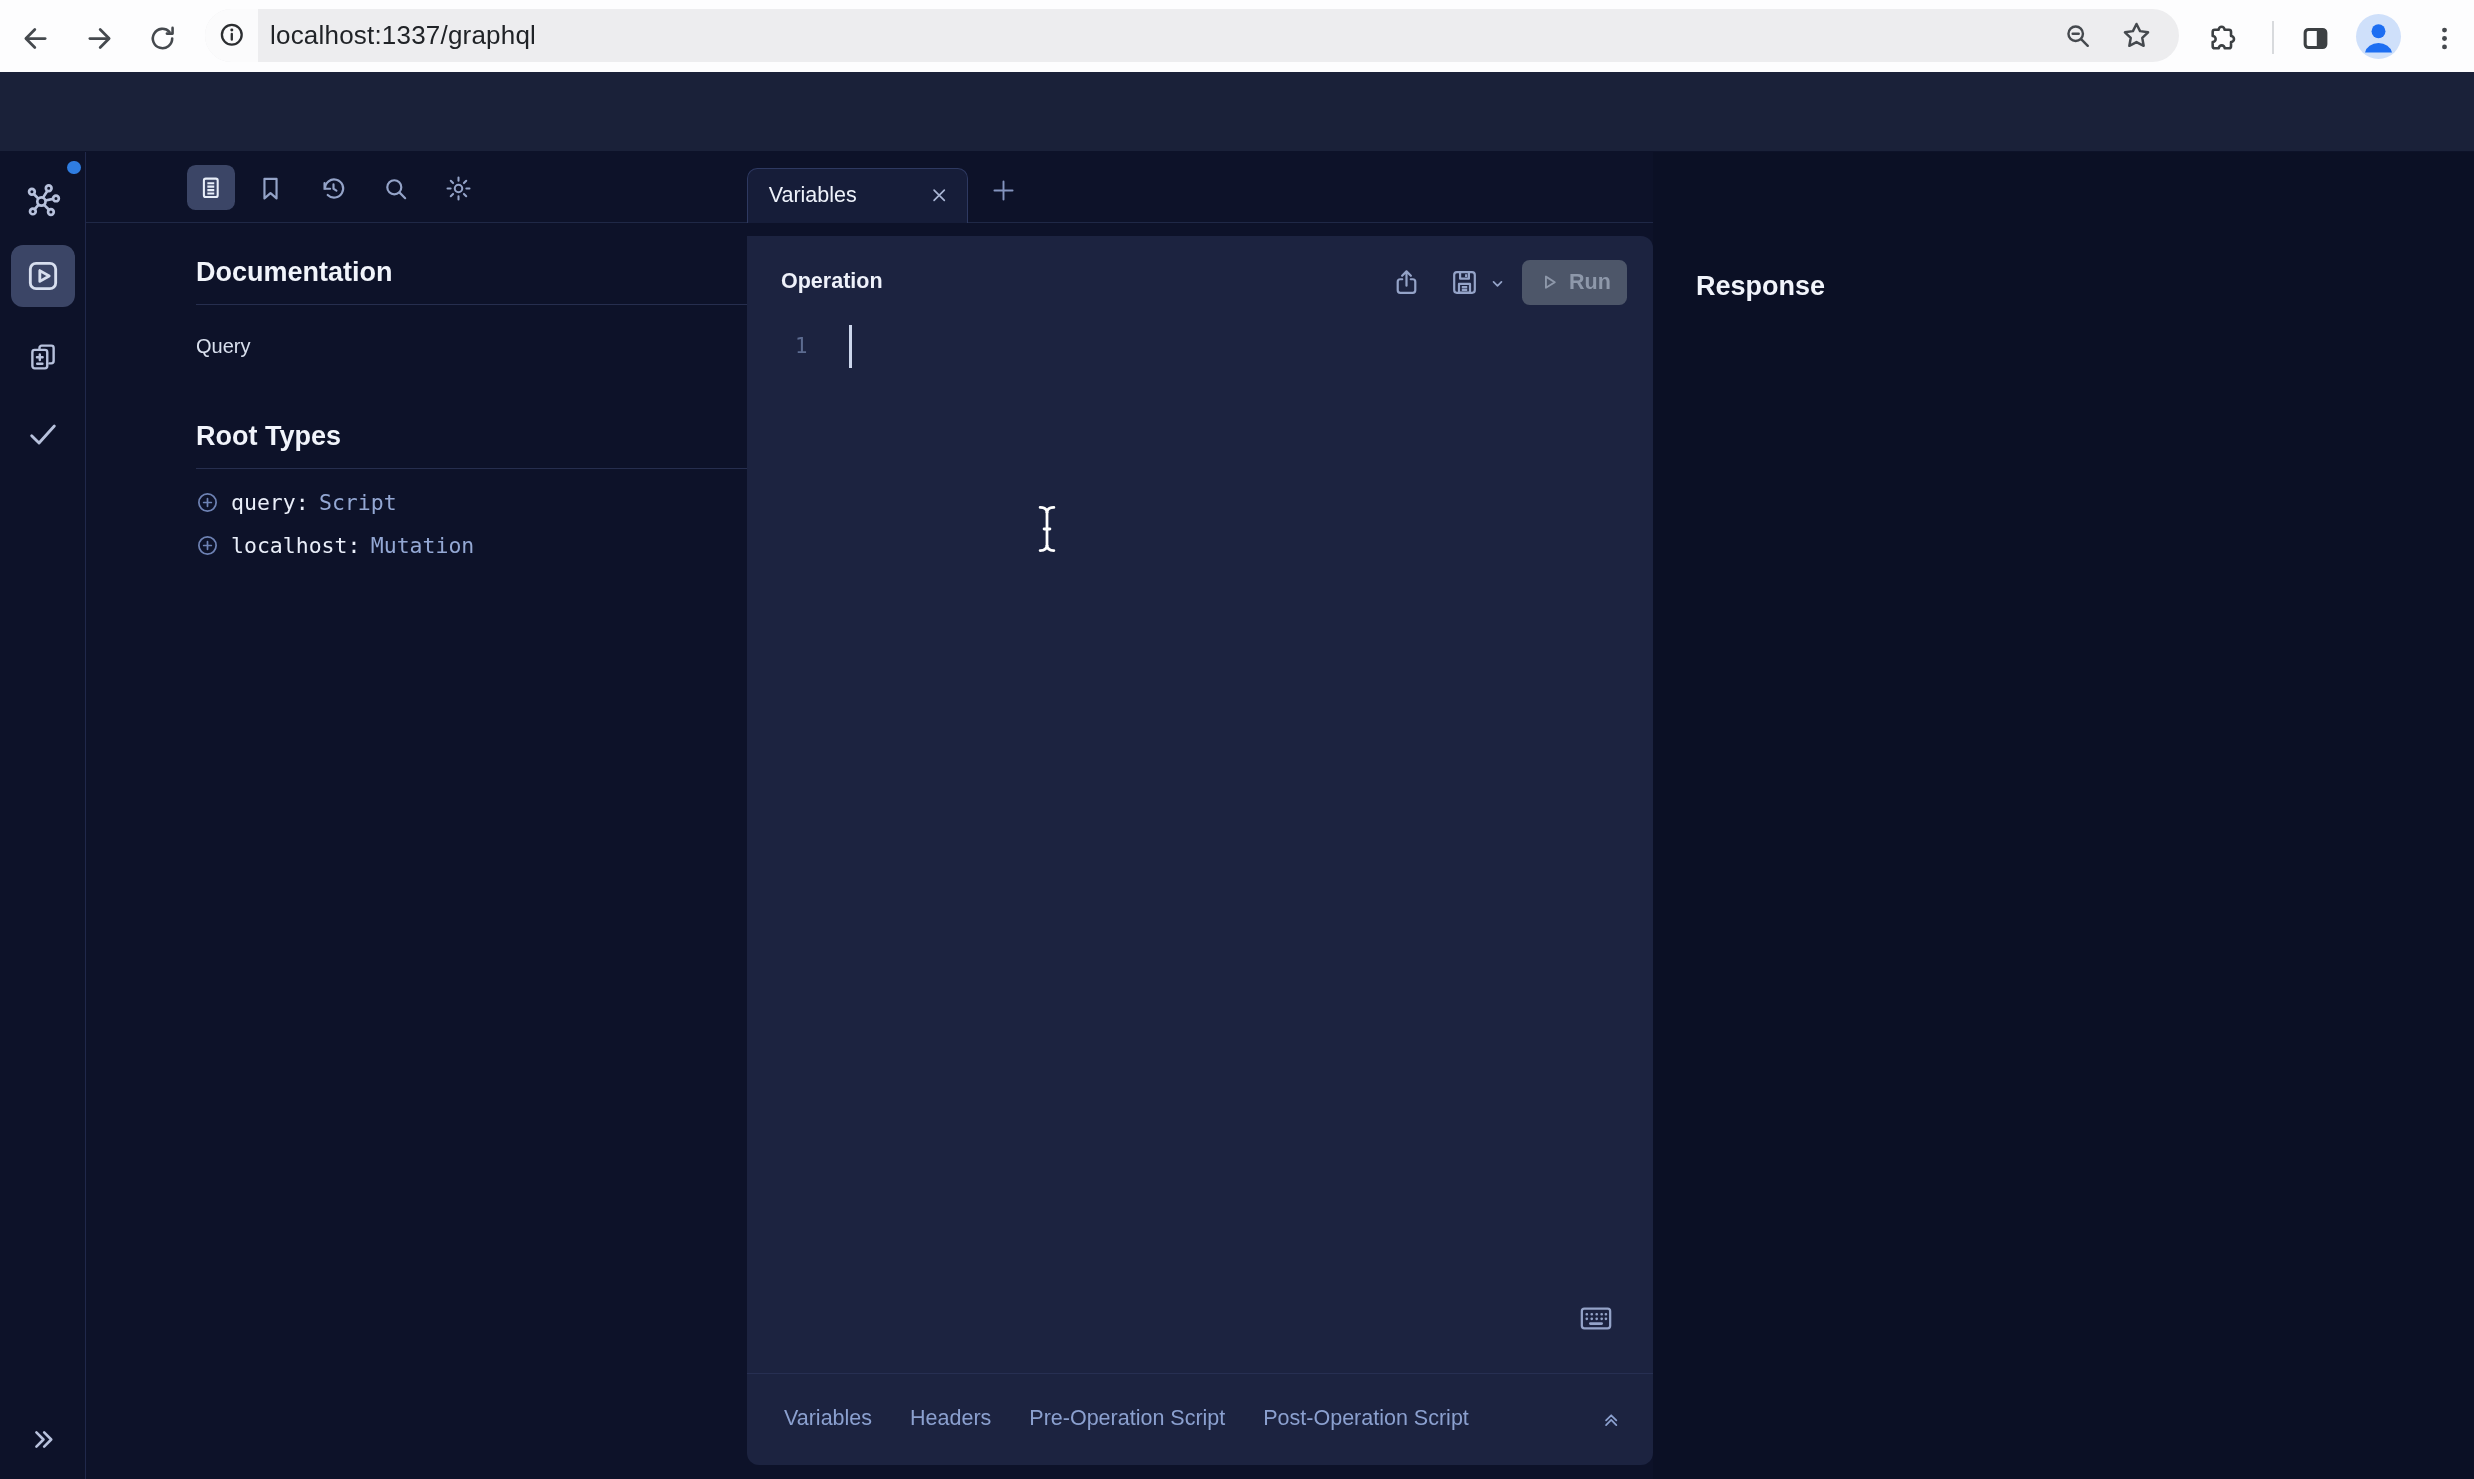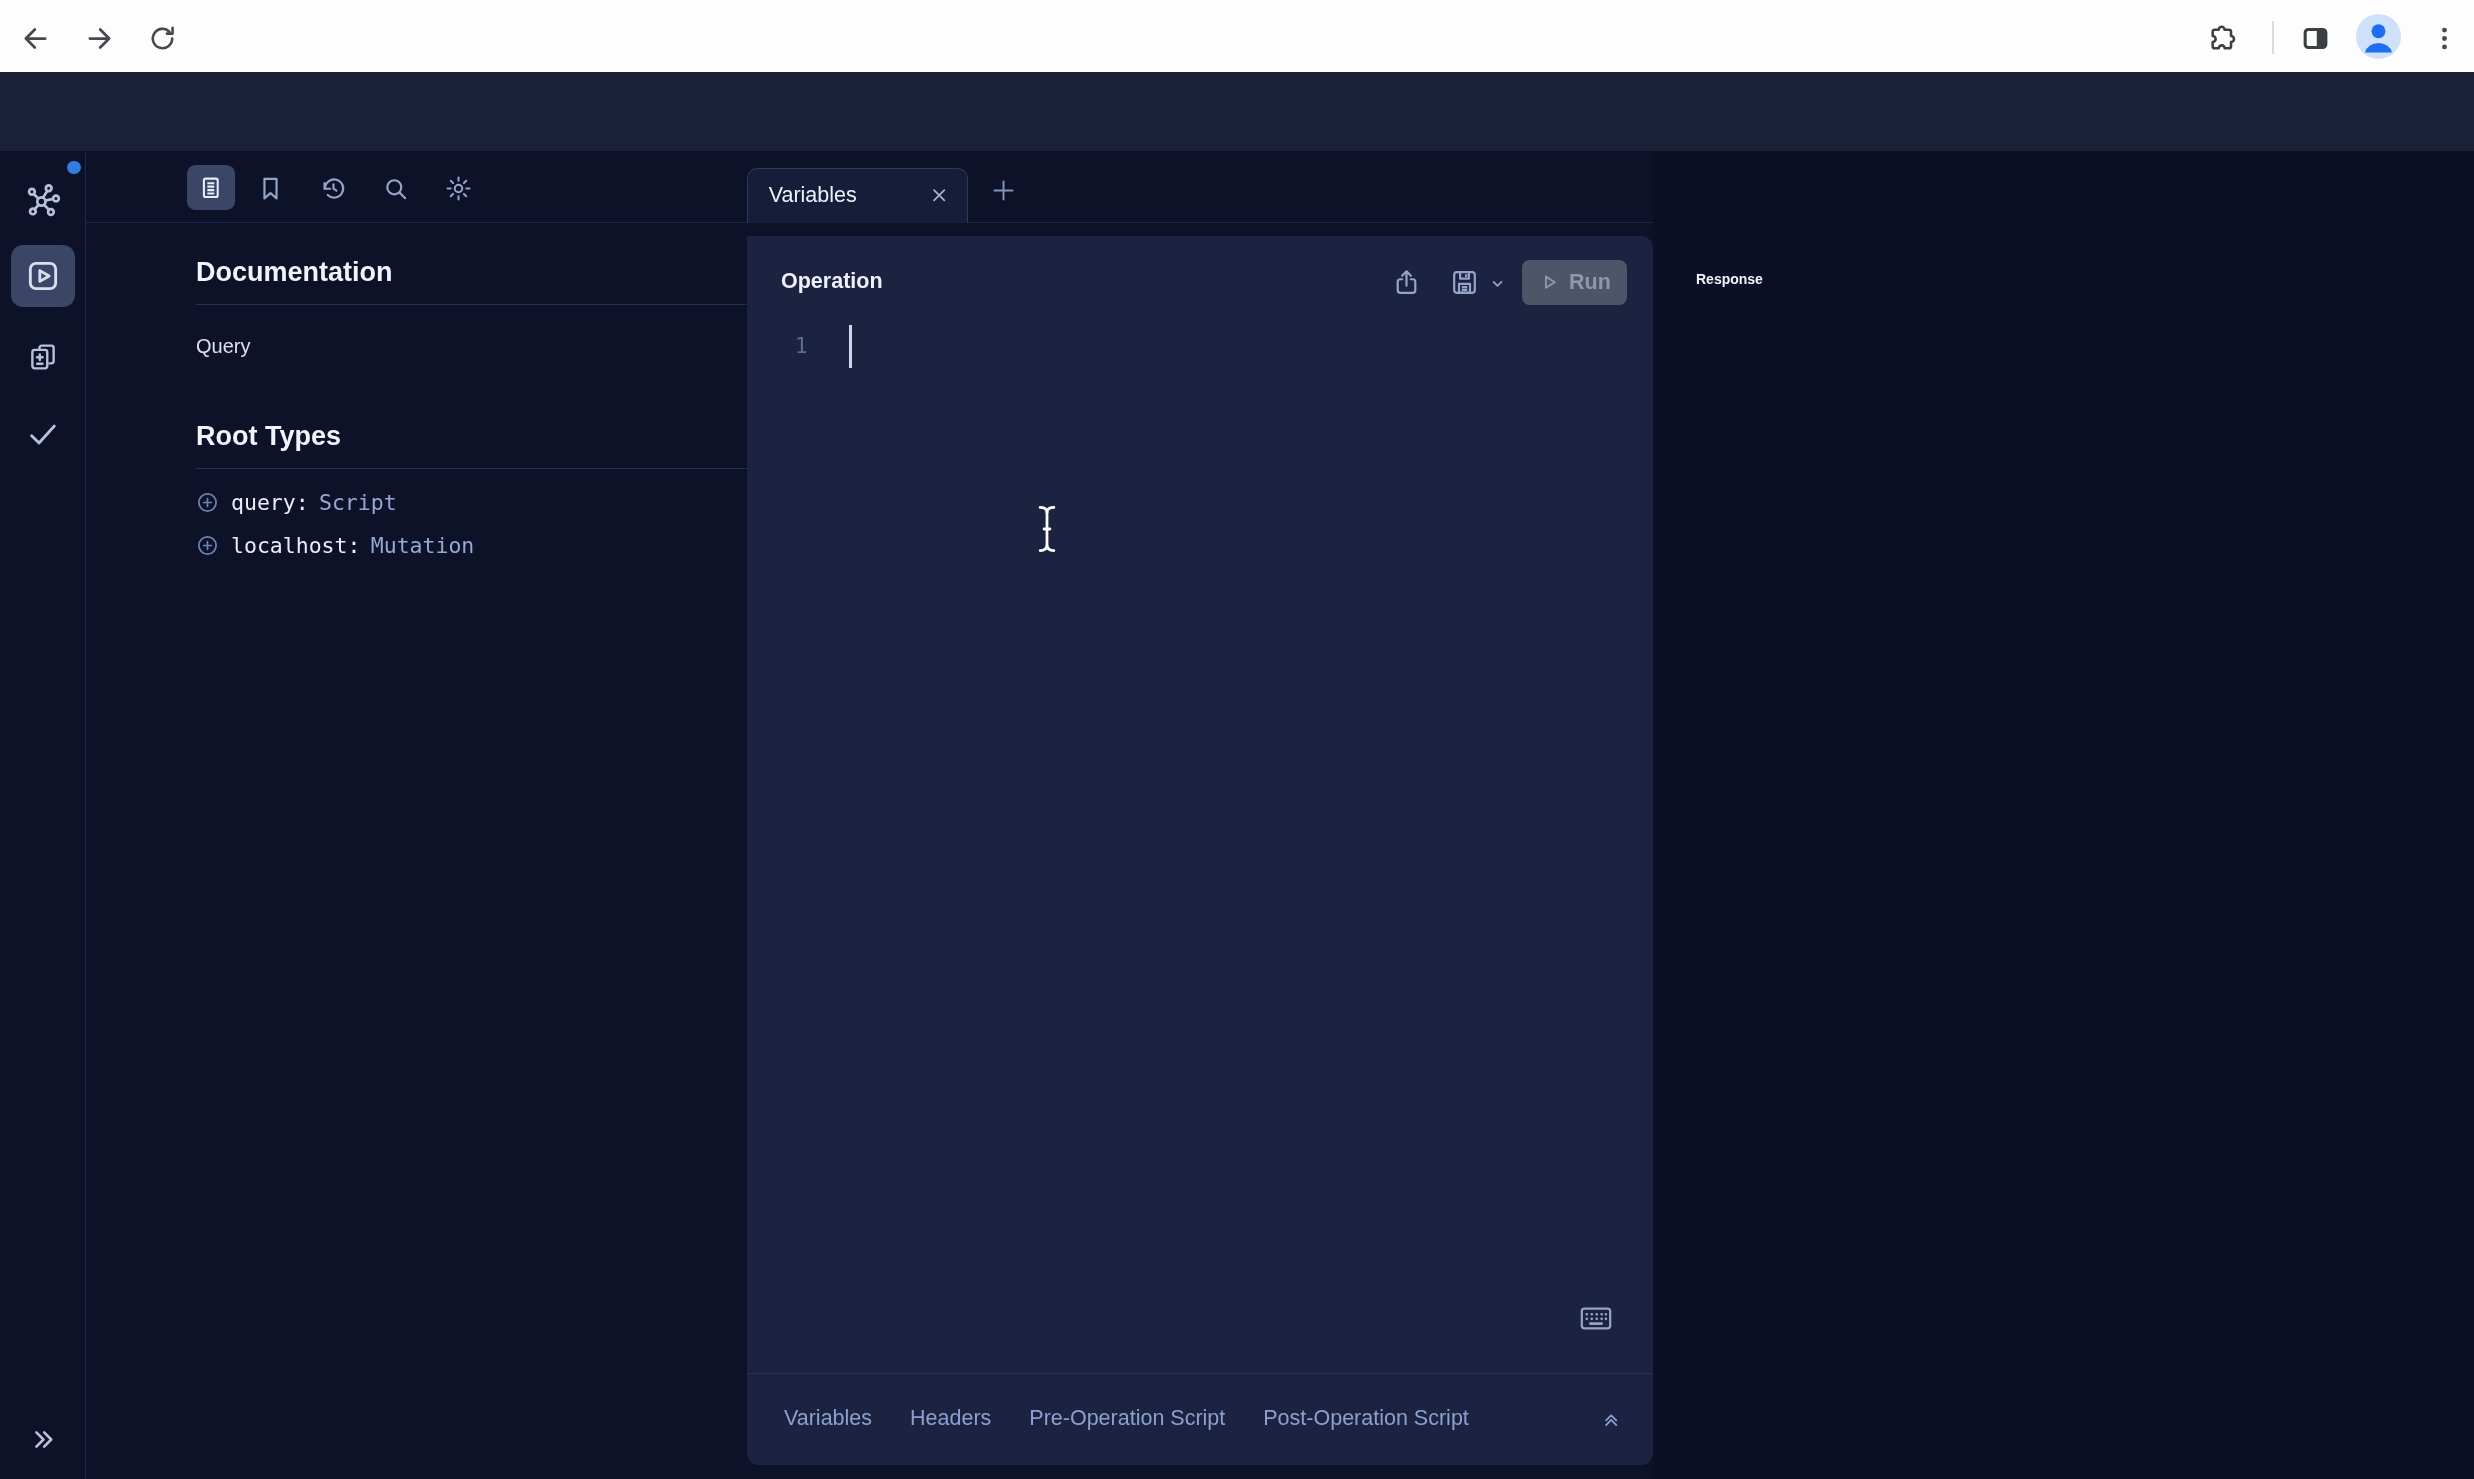--- a/index.html
+++ b/index.html
@@ -106,21 +106,21 @@
   #editor-caret { left:102px; top:12px; width:2.6px; height:43px; background:#ccd6ec; }
   #mouse-ibeam { left:287px; top:191px; width:26px; height:50px; color:#ffffff; }
   #kbd-shortcut-btn { left:832px; top:1068px; width:34px; height:29px; cursor:pointer; }
   #op-footer-rule { left:0; top:1137px; width:100%; height:0.9px; background:#272f52; }
   #op-footer { left:0; top:1137px; width:100%; height:91px; display:flex; align-items:center; padding:0 31px 0 37px; gap:38px; }
   .footer-tab { font-size:21.5px; color:#8ba0cf; cursor:pointer; white-space:nowrap; }
   #footer-collapse { margin-left:auto; width:22.4px; height:22.4px; color:#8ba0cf; cursor:pointer; }
 
   
   #response-panel { left:1653px; top:0; width:821px; height:1328px; background:#0b1025; }
-  #response-title { left:43px; top:119px; font-size:14px; font-weight:700; color:#f1f4fb; }
+  #response-title { left:43px; top:119px; font-size:27px; font-weight:700; color:#f1f4fb; }
 </style>
 </head>
 <body>
 
 <div id="browser-bar" class="abs">
   <div id="back-btn" class="abs icon navbtn">
     <svg width="33" height="33" viewBox="0 0 24 24" fill="none" stroke="currentColor" stroke-width="2" stroke-linecap="round" stroke-linejoin="round">
         <path d="M19 12H5.5"></path>
         <path d="M11.5 5.5L5 12l6.5 6.5"></path>
       </svg>
@@ -131,20 +131,42 @@
         <path d="M12.5 5.5L19 12l-6.5 6.5"></path>
       </svg>
   </div>
   <div id="reload-btn" class="abs icon navbtn">
     <svg width="31" height="31" viewBox="0 0 24 24" fill="none" stroke="currentColor" stroke-width="2" stroke-linecap="round" stroke-linejoin="round">
         <path d="M19.5 12a7.5 7.5 0 1 1-2.1-5.2"></path>
         <path d="M19.8 3.8v4.4h-4.4"></path>
       </svg>
   </div>
 
+  <div id="url-pill" class="abs">
+    <div id="info-chip">
+      <svg width="27.6" height="27.6" viewBox="0 0 24 24" fill="none" stroke="#2c2e31" stroke-width="2" stroke-linecap="round">
+          <circle cx="12" cy="12" r="8.6"></circle>
+          <path d="M12 11.2v5"></path>
+          <path d="M12 7.9h.01" stroke-width="2.6"></path>
+        </svg>
+    </div>
+    <div id="url-text">localhost:1337/graphql</div>
+    <span class="abs icon" id="zoom-out-btn" style="left:1858px; top:12px;">
+      <svg width="29" height="29" viewBox="0 0 24 24" fill="none" stroke="#45494e" stroke-width="2" stroke-linecap="round">
+          <circle cx="10.5" cy="10.5" r="6"></circle>
+          <path d="M15.2 15.2L20.5 20.5"></path>
+          <path d="M8 10.5h5"></path>
+        </svg>
+    </span>
+    <span class="abs icon" id="star-in-pill" style="left:1915px; top:10.3px;">
+      <svg width="33" height="33" viewBox="0 0 24 24" fill="none" stroke="#45494e" stroke-width="1.8" stroke-linejoin="round">
+          <path d="M12 3.6l2.6 5.2 5.8.9-4.2 4.1 1 5.7L12 16.8l-5.2 2.7 1-5.7-4.2-4.1 5.8-.9z"></path>
+        </svg>
+    </span>
+  </div>
 
   <div id="ext-btn" class="abs icon">
     <svg width="31" height="31" viewBox="0 0 24 24" fill="none" stroke="currentColor" stroke-width="2" stroke-linejoin="round">
         <path d="M9 5.2a2.3 2.3 0 0 1 4.6 0H17A1.6 1.6 0 0 1 18.6 6.8v3.3a2.3 2.3 0 0 1 0 4.6V18A1.6 1.6 0 0 1 17 19.6h-3.3a2.3 2.3 0 0 0-4.6 0H6A1.6 1.6 0 0 1 4.4 18v-3.3a2.3 2.3 0 0 0 0-4.6V6.8A1.6 1.6 0 0 1 6 5.2h3z"></path>
       </svg>
   </div>
   <div id="toolbar-divider" class="abs"></div>
   <div id="sidepanel-btn" class="abs icon">
     <svg width="31" height="31" viewBox="0 0 24 24" fill="none">
         <rect x="4" y="5" width="16" height="14" rx="2.5" stroke="currentColor" stroke-width="2.4"></rect>

